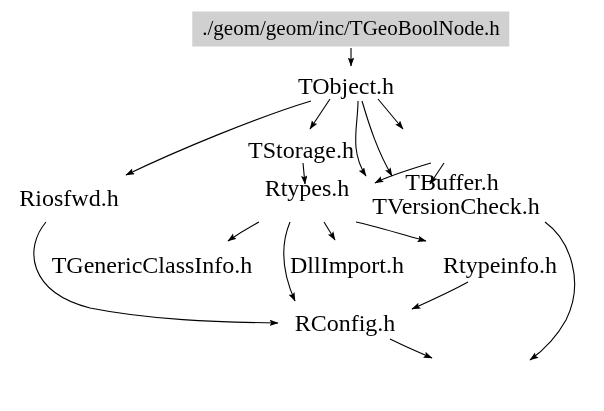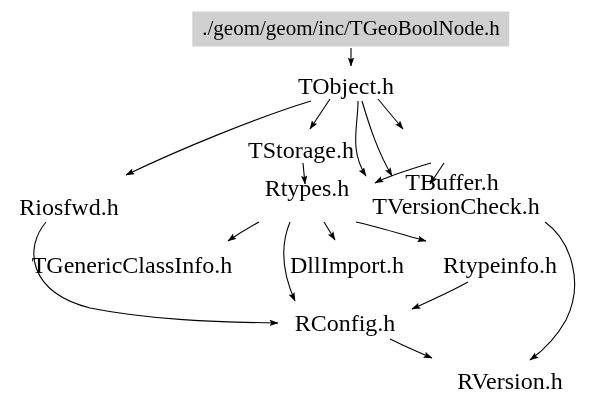--- a/index.html
+++ b/index.html
@@ -85,22 +85,21 @@
       <path d="M390,339 C404,346 418,352 432,358"></path>
 
       <path d="M545,222 C570,240 585,282 566,320 C556,338 544,350 530,360"></path>
     </g>
   </svg>
 
   <div class="node node-root" style="left:351px; top:29px;">./geom/geom/inc/TGeoBoolNode.h</div>
   <div class="node" style="left:346px; top:86px;">TObject.h</div>
   <div class="node" style="left:301px; top:150px;">TStorage.h</div>
   <div class="node" style="left:452px; top:150px;margin-top:32px;">TBuffer.h</div>
-  <div class="node" style="left:69px; top:207px;">Riosfwd.h</div>
+  <div class="node" style="left:69px; top:198px;">Riosfwd.h</div>
   <div class="node" style="left:307px; top:188px;">Rtypes.h</div>
   <div class="node" style="left:456px; top:206px;">TVersionCheck.h</div>
-  <div class="node" style="left:132px; top:265px;">TGenericClassInfo.h</div>
+  <div class="node" style="left:152px; top:265px;">TGenericClassInfo.h</div>
   <div class="node" style="left:347px; top:265px;">DllImport.h</div>
   <div class="node" style="left:345px; top:323px;">RConfig.h</div>
   <div class="node" style="left:500px; top:265px;">Rtypeinfo.h</div>
-  <div class="node" style="left:510px; top:381px;">RVersion.h</div>
 
 </div>
 
 </body></html>

